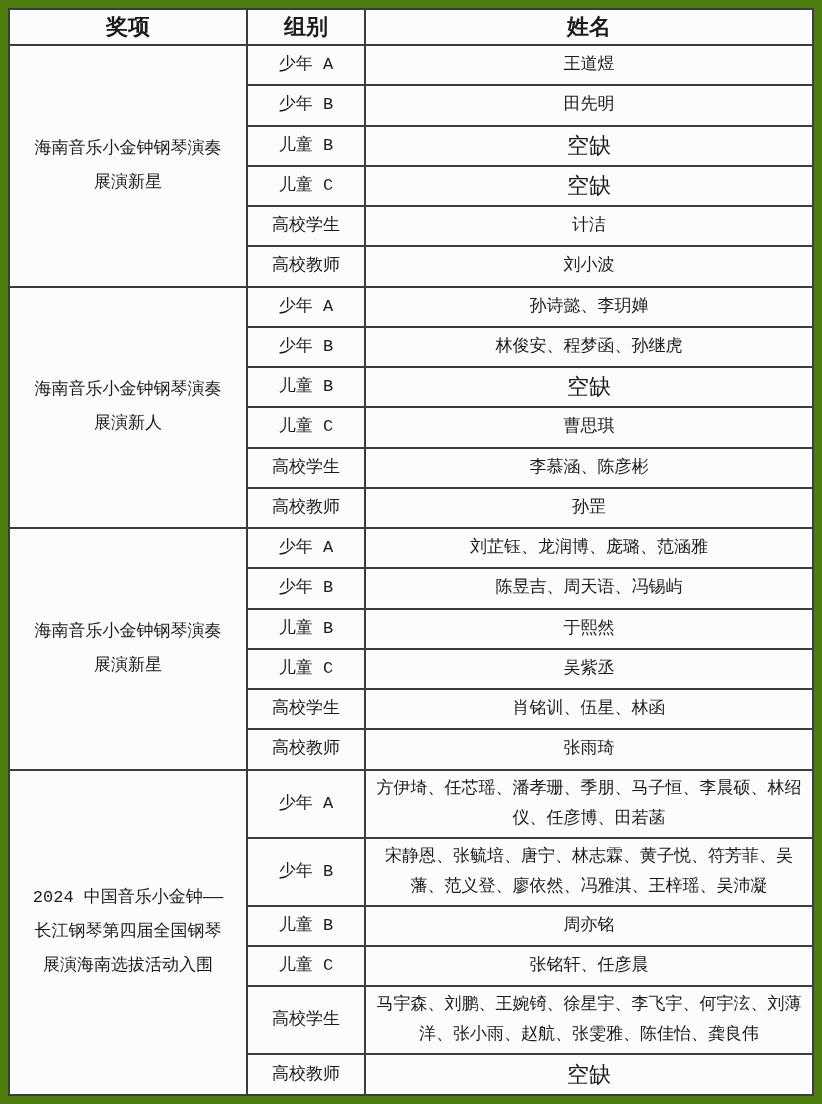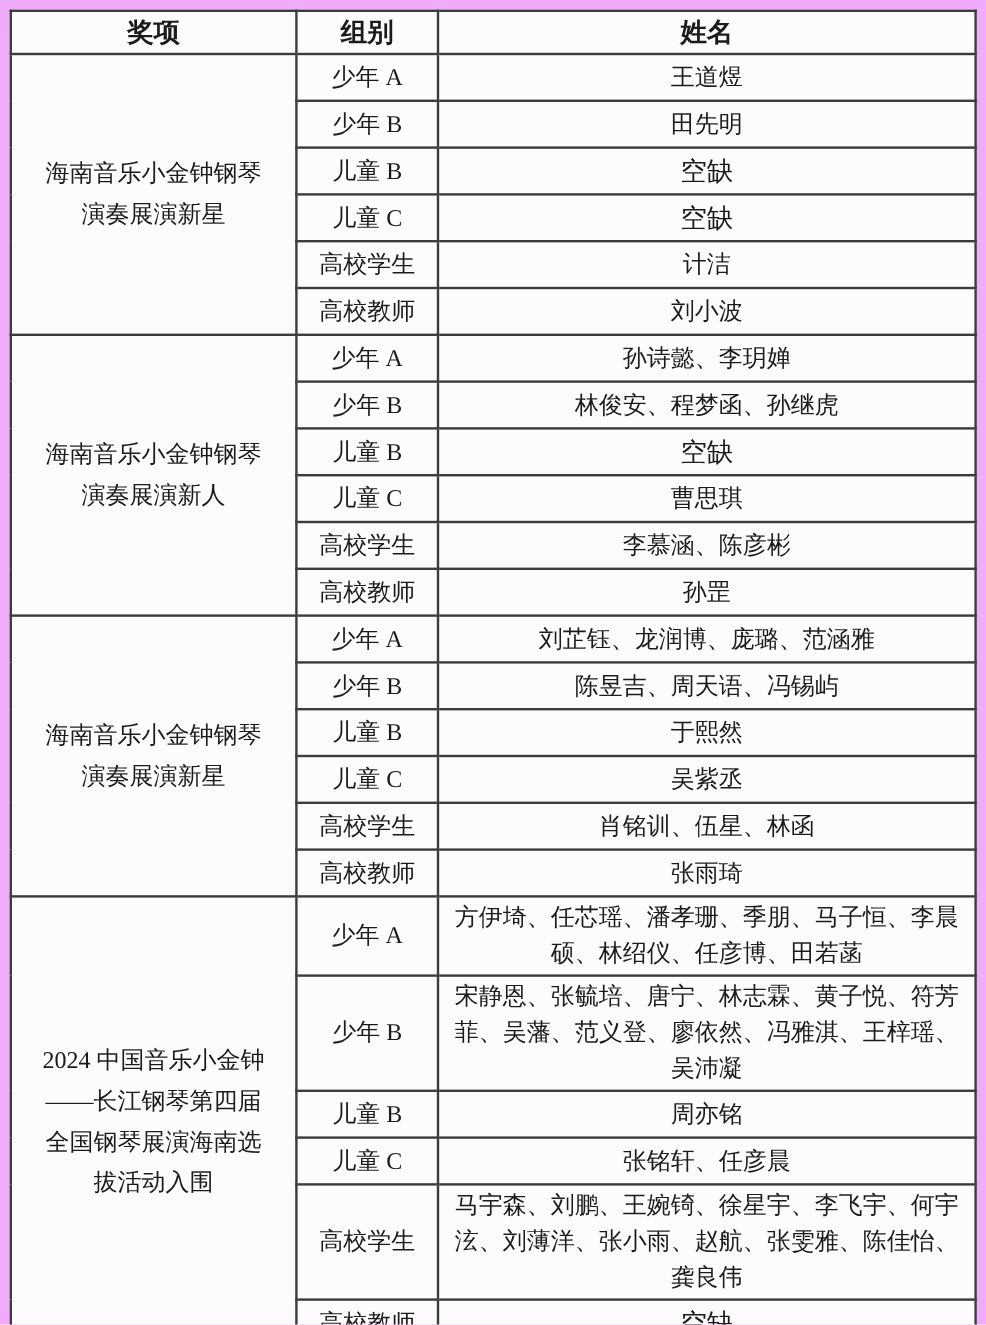--- a/index.html
+++ b/index.html
@@ -5,21 +5,21 @@
   html, body {
     margin: 0;
     padding: 0;
     background: #fbfbfb;
   }
   .page {
     width: 822px;
     height: 1104px;
     box-sizing: border-box;
     padding: 8px;
-    background: #f0abfc;
+    background: #4d7c0f;
     overflow: hidden;
   }
   table.awards {
     width: 100%;
     height: 100%;
     border-collapse: collapse;
     table-layout: fixed;
     background: #fcfcfc;
   }
   col.c-award { width: 238px; }
@@ -33,22 +33,22 @@
     color: #1b1b1b;
   }
   th {
     height: 30px;
     font-family: "Liberation Sans", "DejaVu Sans", sans-serif;
     font-weight: 700;
     font-size: 22px;
     padding: 2px 4px;
   }
   td {
-    font-family: Liberation Serif, serif;
-    font-size: 20px;
+    font-family: Liberation Mono, monospace;
+    font-size: 17px;
     line-height: 30px;
   }
   td.award-cell {
     padding: 4px 20px;
     line-height: 34px;
     text-align: center;
   }
   td.group-cell {
     height: 33px;
     padding: 2px 6px;

